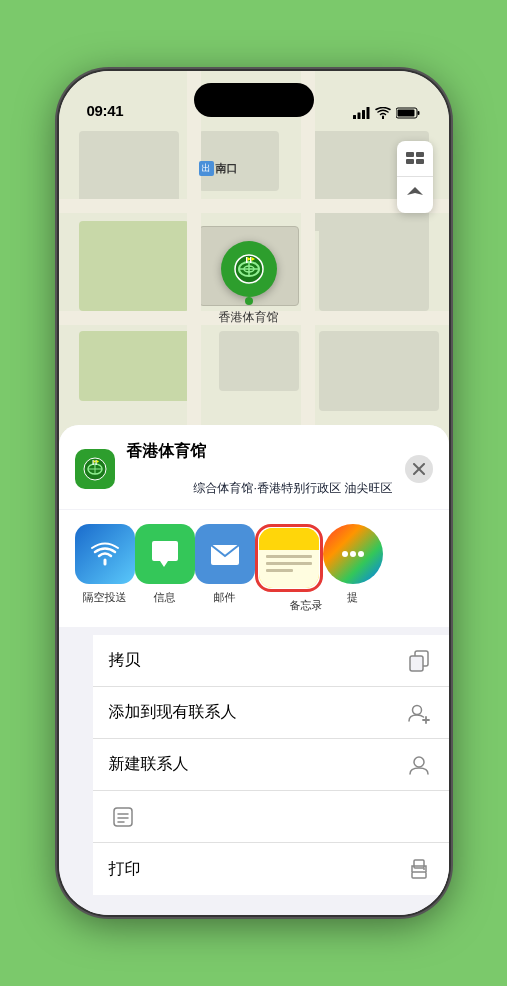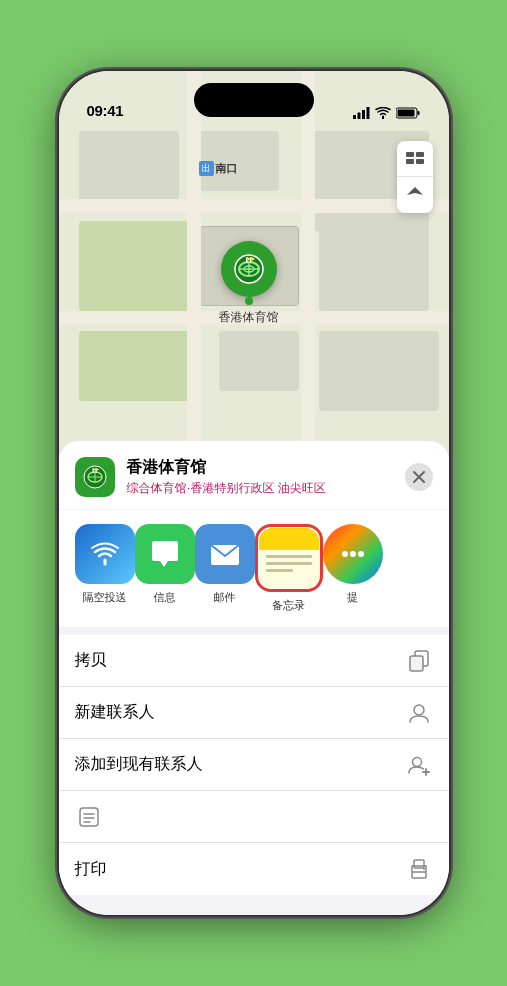--- a/index.html
+++ b/index.html
@@ -240,22 +240,23 @@
     }
 
     .sheet-venue-name {
       font-size: 16px;
       font-weight: 600;
       color: #000;
     }
 
     .sheet-venue-sub {
       font-size: 12px;
-      color: #be185d;
-      margin-top: 2px;
+      color: #0f172a;
+      margin-top: 18px;
+      text-align: right;
     }
 
     .sheet-close-btn {
       width: 28px;
       height: 28px;
       background: #e0e0e0;
       border-radius: 50%;
       display: flex;
       align-items: center;
       justify-content: center;
@@ -305,20 +306,21 @@
 
     .share-item-label {
       font-size: 11px;
       color: #333;
       text-align: center;
     }
 
     
     .action-list {
       margin-top: 8px;
+      padding-left: 34px;
     }
 
     .action-item {
       background: #fff;
       padding: 0 16px;
       display: flex;
       align-items: center;
       justify-content: space-between;
       height: 52px;
       border-bottom: 0.5px solid #e0e0e0;
@@ -537,21 +539,21 @@
         <div class="share-item">
           <div class="share-item-icon mail">
             <svg width="34" height="34" viewBox="0 0 34 34">
               <rect x="3" y="8" width="28" height="20" rx="2" fill="#fff"></rect>
               <path d="M3 8 L17 19 L31 8" stroke="#4a90d9" stroke-width="2" fill="none"></path>
             </svg>
           </div>
           <div class="share-item-label">邮件</div>
         </div>
 
-        <div class="share-item" style="position:relative;">
+        <div class="share-item" style="position:relative;align-items:flex-end;">
           <div style="border:3px solid #e53935; border-radius:16px; padding:1px;">
             <div class="notes-icon-wrap">
               <div class="notes-icon-top"></div>
               <div class="notes-icon-body">
                 <div class="notes-icon-line"></div>
                 <div class="notes-icon-line"></div>
                 <div class="notes-icon-line short"></div>
               </div>
             </div>
           </div>
@@ -576,43 +578,43 @@
           <span class="action-item-text">拷贝</span>
           <div class="action-item-icon">
             <svg width="22" height="22" viewBox="0 0 22 22">
               <rect x="7" y="1" width="13" height="15" rx="2" stroke="#888" stroke-width="1.5" fill="none"></rect>
               <rect x="2" y="6" width="13" height="15" rx="2" stroke="#888" stroke-width="1.5" fill="#f2f2f7"></rect>
             </svg>
           </div>
         </div>
 
         <div class="action-item">
-          <span class="action-item-text">新建联系人</span>
-          <div class="action-item-icon">
-            <svg width="22" height="22" viewBox="0 0 22 22">
-              <circle cx="11" cy="8" r="5" stroke="#888" stroke-width="1.5" fill="none"></circle>
-              <path d="M2 20 Q2 14 11 14 Q20 14 20 20" stroke="#888" stroke-width="1.5" fill="none" stroke-linecap="round"></path>
-            </svg>
-          </div>
-        </div>
-
-        <div class="action-item">
           <span class="action-item-text">添加到现有联系人</span>
           <div class="action-item-icon">
             <svg width="22" height="22" viewBox="0 0 22 22">
               <circle cx="9" cy="8" r="4.5" stroke="#888" stroke-width="1.5" fill="none"></circle>
               <path d="M1 19 Q1 13 9 13 Q13 13 15.5 15" stroke="#888" stroke-width="1.5" fill="none" stroke-linecap="round"></path>
               <circle cx="18" cy="18" r="0" fill="none"></circle>
               <line x1="15" y1="18" x2="21" y2="18" stroke="#888" stroke-width="1.8" stroke-linecap="round"></line>
               <line x1="18" y1="15" x2="18" y2="21" stroke="#888" stroke-width="1.8" stroke-linecap="round"></line>
             </svg>
           </div>
         </div>
 
         <div class="action-item">
+          <span class="action-item-text">新建联系人</span>
+          <div class="action-item-icon">
+            <svg width="22" height="22" viewBox="0 0 22 22">
+              <circle cx="11" cy="8" r="5" stroke="#888" stroke-width="1.5" fill="none"></circle>
+              <path d="M2 20 Q2 14 11 14 Q20 14 20 20" stroke="#888" stroke-width="1.5" fill="none" stroke-linecap="round"></path>
+            </svg>
+          </div>
+        </div>
+
+        <div class="action-item">
           <div class="action-item-icon">
             <svg width="22" height="22" viewBox="0 0 22 22">
               <rect x="2" y="2" width="18" height="18" rx="3" stroke="#888" stroke-width="1.5" fill="none"></rect>
               <line x1="6" y1="8" x2="16" y2="8" stroke="#888" stroke-width="1.5" stroke-linecap="round"></line>
               <line x1="6" y1="12" x2="16" y2="12" stroke="#888" stroke-width="1.5" stroke-linecap="round"></line>
               <line x1="6" y1="16" x2="12" y2="16" stroke="#888" stroke-width="1.5" stroke-linecap="round"></line>
             </svg>
           </div>
         </div>
 

